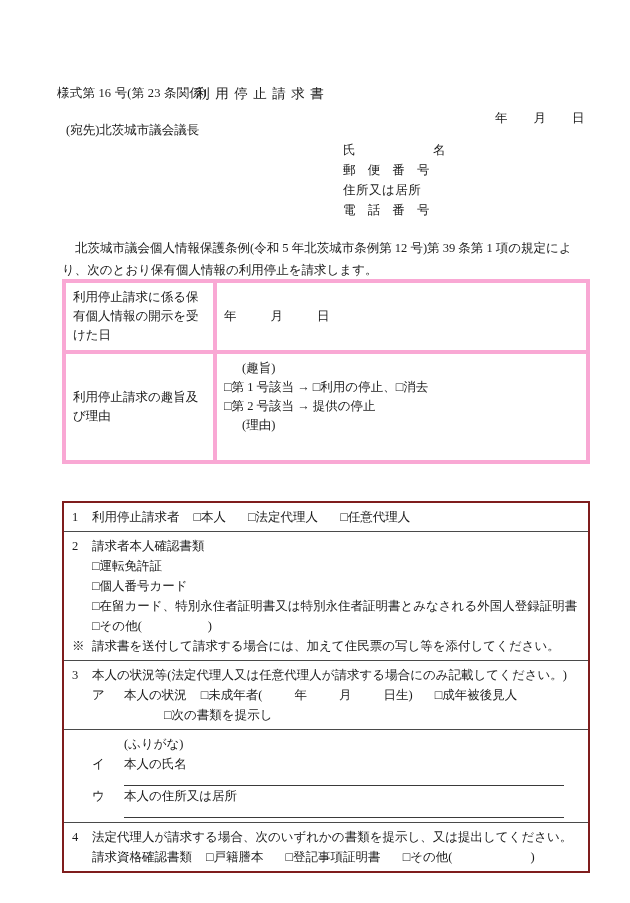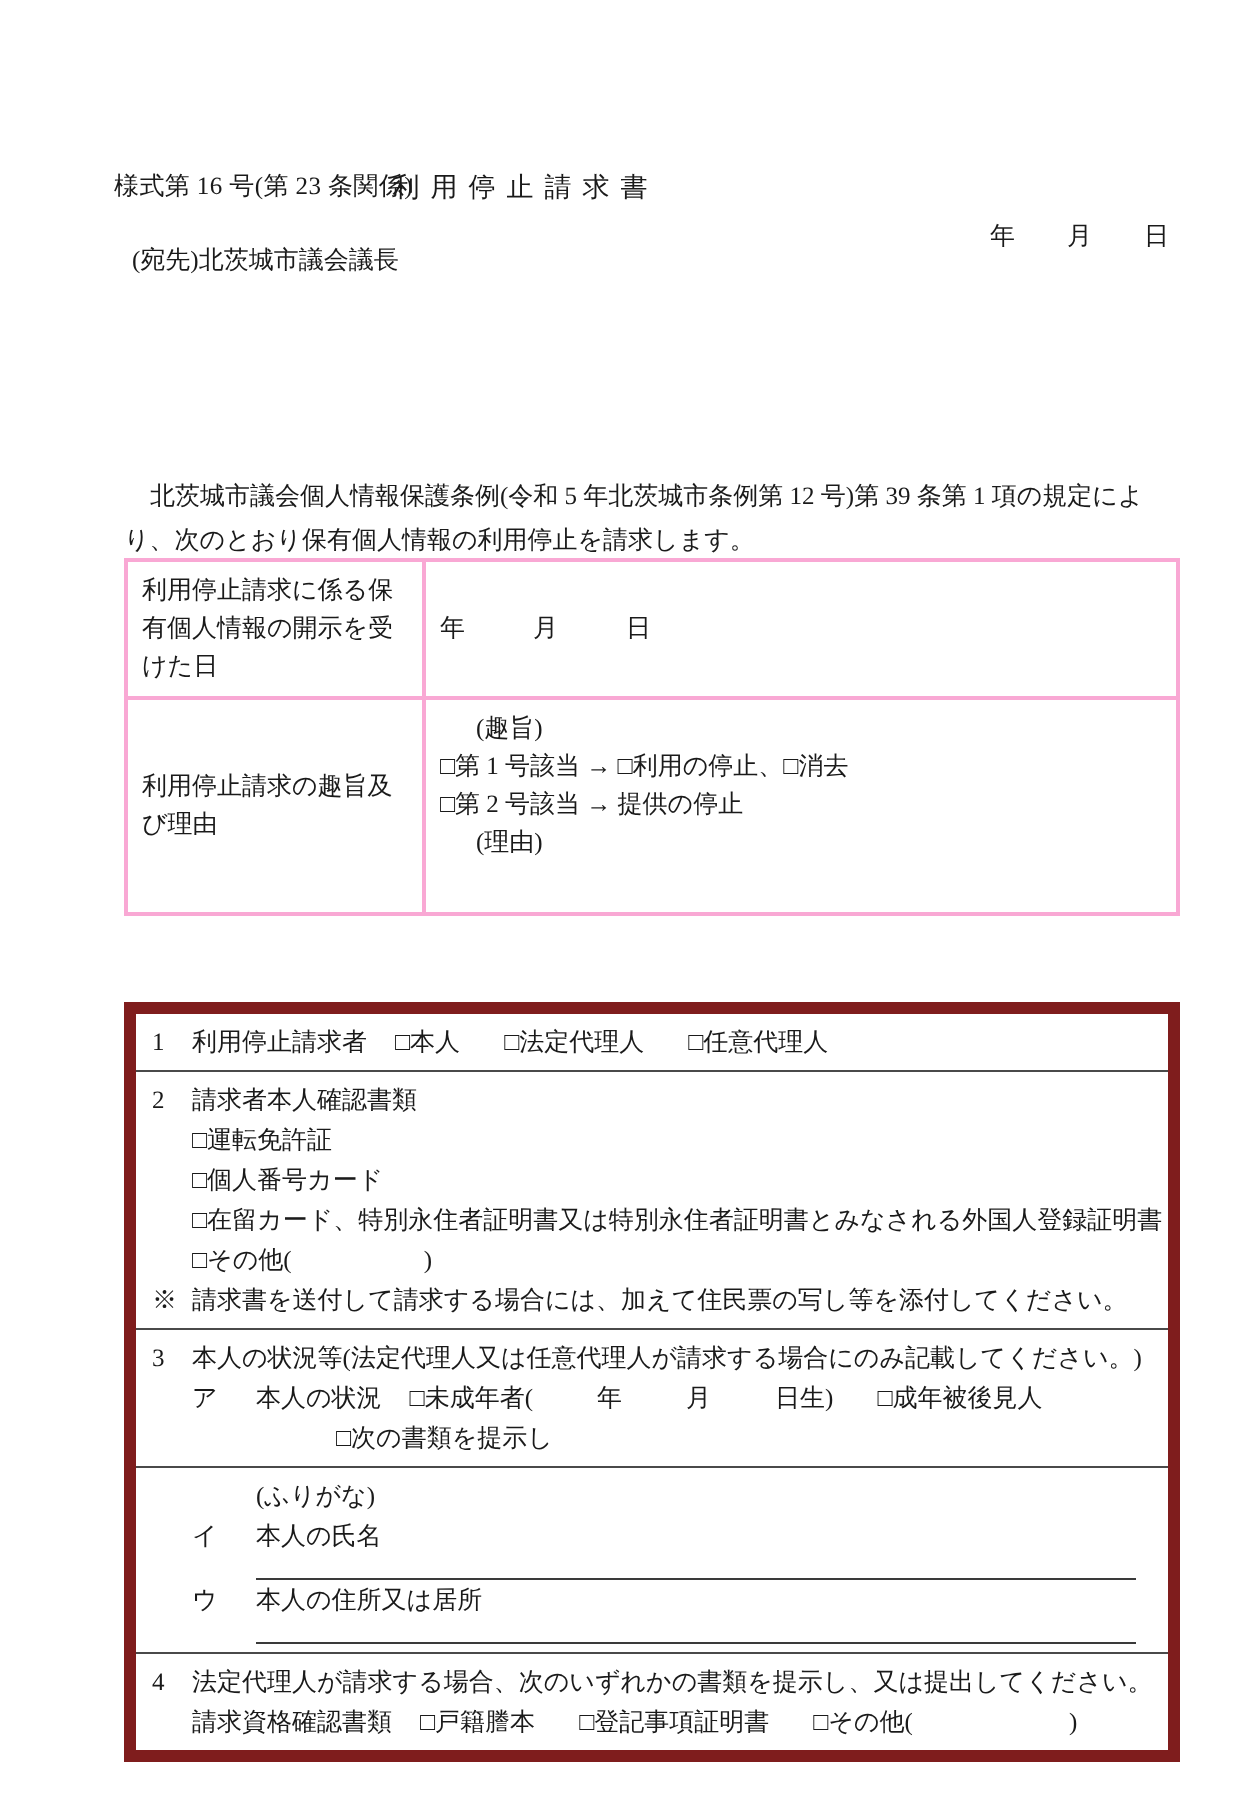--- a/index.html
+++ b/index.html
@@ -78,21 +78,21 @@
   .tableA {
     left: 62px;
     top: 279px;
     width: 528px;
     border-collapse: collapse;
     border: 1px solid #4a4a4a;
     table-layout: fixed;
     font-size: 12.5px;
   }
   .tableA td {
-    border: 2px solid #f9a8d4;
+    border: 4px solid #f9a8d4;
     vertical-align: middle;
     padding: 5px 6px 5px 7px;
     line-height: 19px;
   }
   .tableA td.label { width: 134px; }
   .cellA-r1 { height: 44px; }
   .cellA-r2 { height: 54px; }
   .cellA-r3 { height: 96px; }
   .dateslot { padding-left: 27px; }
   .dateslot .sp { display: inline-block; width: 34px; }
@@ -106,21 +106,21 @@
   .dslot   { display: inline-block; width: 48px; }
   .ysp     { display: inline-block; width: 32px; }
   .indent1 { padding-left: 18px; }
 
   
   .tableB {
     left: 62px;
     top: 501px;
     width: 528px;
     border-collapse: collapse;
-    border: 6px solid #7f1d1d;
+    border: 2px solid #7f1d1d;
     table-layout: fixed;
     font-size: 12.5px;
   }
   .tableB td {
     border: 1px solid #4a4a4a;
     border-left: none;
     border-right: none;
     vertical-align: top;
     padding: 4px 6px 4px 8px;
     line-height: 20px;
@@ -163,20 +163,26 @@
   <div class="abs form-no">様式第 16 号(第 23 条関係)</div>
 
   <div class="abs doc-title">利用停止請求書</div>
 
   <div class="abs date-line">
     <span>年</span><span class="sp"></span><span>月</span><span class="sp"></span><span>日</span>
   </div>
 
   <div class="abs addressee">(宛先)北茨城市議会議長</div>
 
+  <div class="abs applicant-fields">
+    <div><span class="f-wide">氏　　　名</span></div>
+    <div><span class="f-mid">郵 便 番 号</span></div>
+    <div><span class="f-none">住所又は居所</span></div>
+    <div><span class="f-mid">電 話 番 号</span></div>
+  </div>
 
   <div class="abs intro">北茨城市議会個人情報保護条例(令和 5 年北茨城市条例第 12 号)第 39 条第 1 項の規定により、次のとおり保有個人情報の利用停止を請求します。</div>
 
   <table class="abs tableA">
     <tbody>
         <tr>
       <td class="label cellA-r1">利用停止請求に係る保有個人情報の開示を受けた日</td>
       <td class="cellA-r1 dateslot">
         <span>年</span><span class="sp"></span><span>月</span><span class="sp"></span><span>日</span>
       </td>

